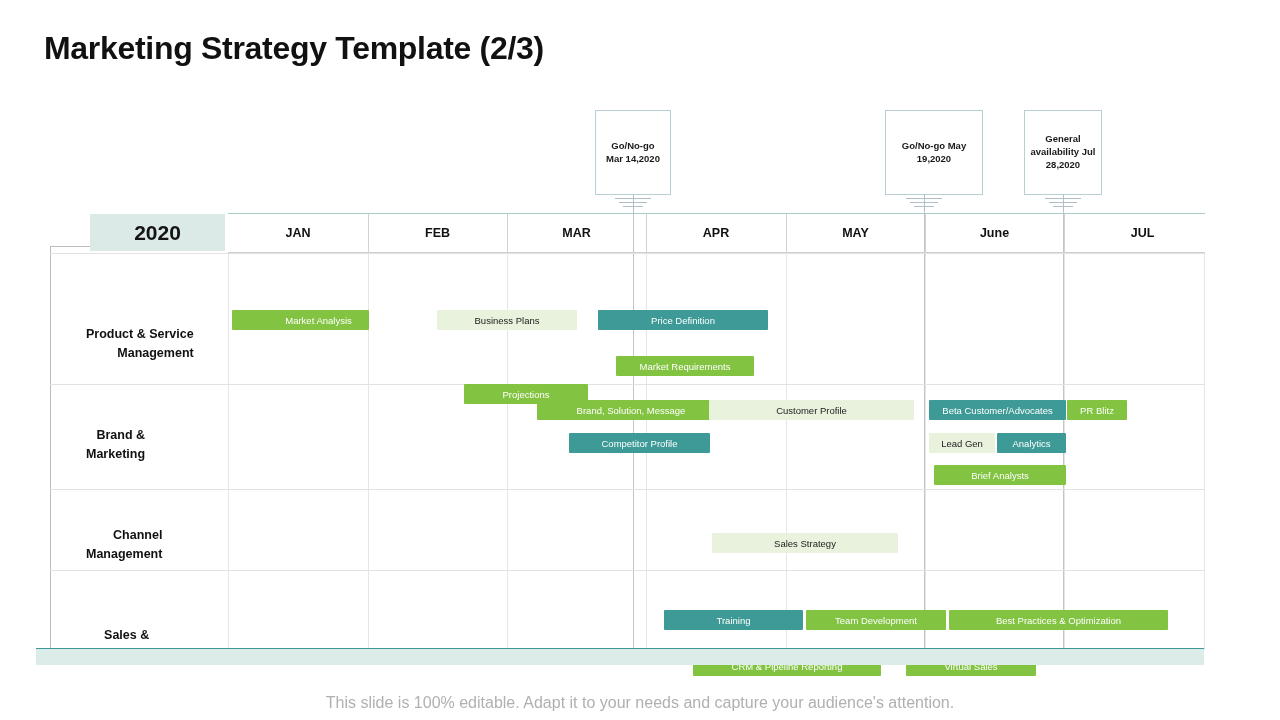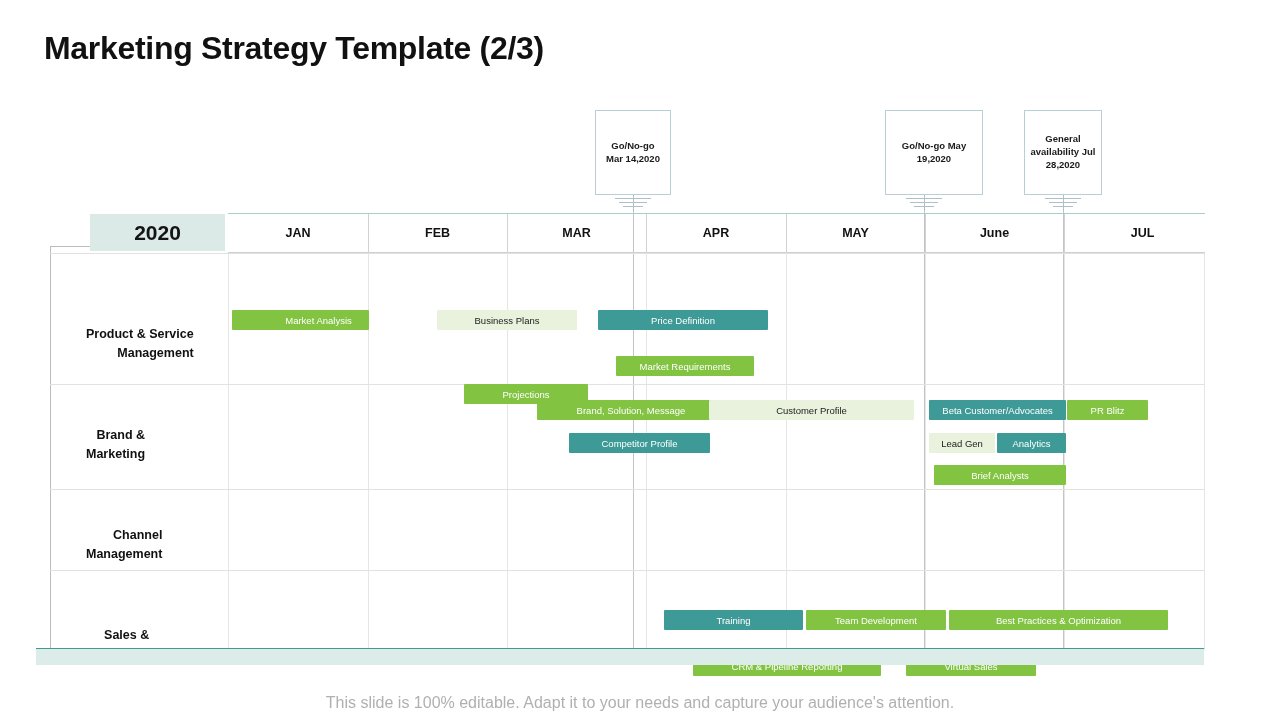--- a/index.html
+++ b/index.html
@@ -329,39 +329,42 @@
 
     <div class="bar green" style="left:459px; top:147px; width:188px;margin-left:28px;">
       <span>Brand, Solution, Message</span>
     </div>
     <div class="bar pale" style="left:659px; top:147px; width:205px;">
       <span>Customer Profile</span>
     </div>
     <div class="bar teal" style="left:879px; top:147px; width:137px;">
       <span>Beta Customer/Advocates</span>
     </div>
-    <div class="bar green" style="left:1017px; top:147px; width:81px;justify-content:center;">
+    <div class="bar green" style="left:1017px; top:147px; width:60px;justify-content:center;">
       <span>PR Blitz</span>
     </div>
     <div class="bar teal" style="left:519px; top:180px; width:141px;">
       <span>Competitor Profile</span>
     </div>
     <div class="bar pale" style="left:879px; top:180px; width:66px;">
       <span>Lead Gen</span>
     </div>
     <div class="bar teal" style="left:947px; top:180px; width:69px;">
       <span>Analytics</span>
     </div>
     <div class="bar green" style="left:884px; top:212px; width:132px;">
       <span>Brief Analysts</span>
     </div>
 
     <div class="row-label" style="top:273px;">Channel
 Management</div>
 
+    <div class="bar pale" style="left:662px; top:280px; width:186px;">
+      <span>Sales Strategy</span>
+    </div>
 
     <div class="row-label" style="top:373px;">Sales &amp;
 Post Sales</div>
 
     <div class="bar teal" style="left:614px; top:357px; width:139px;">
       <span>Training</span>
     </div>
     <div class="bar green" style="left:756px; top:357px; width:140px;">
       <span>Team Development</span>
     </div>

